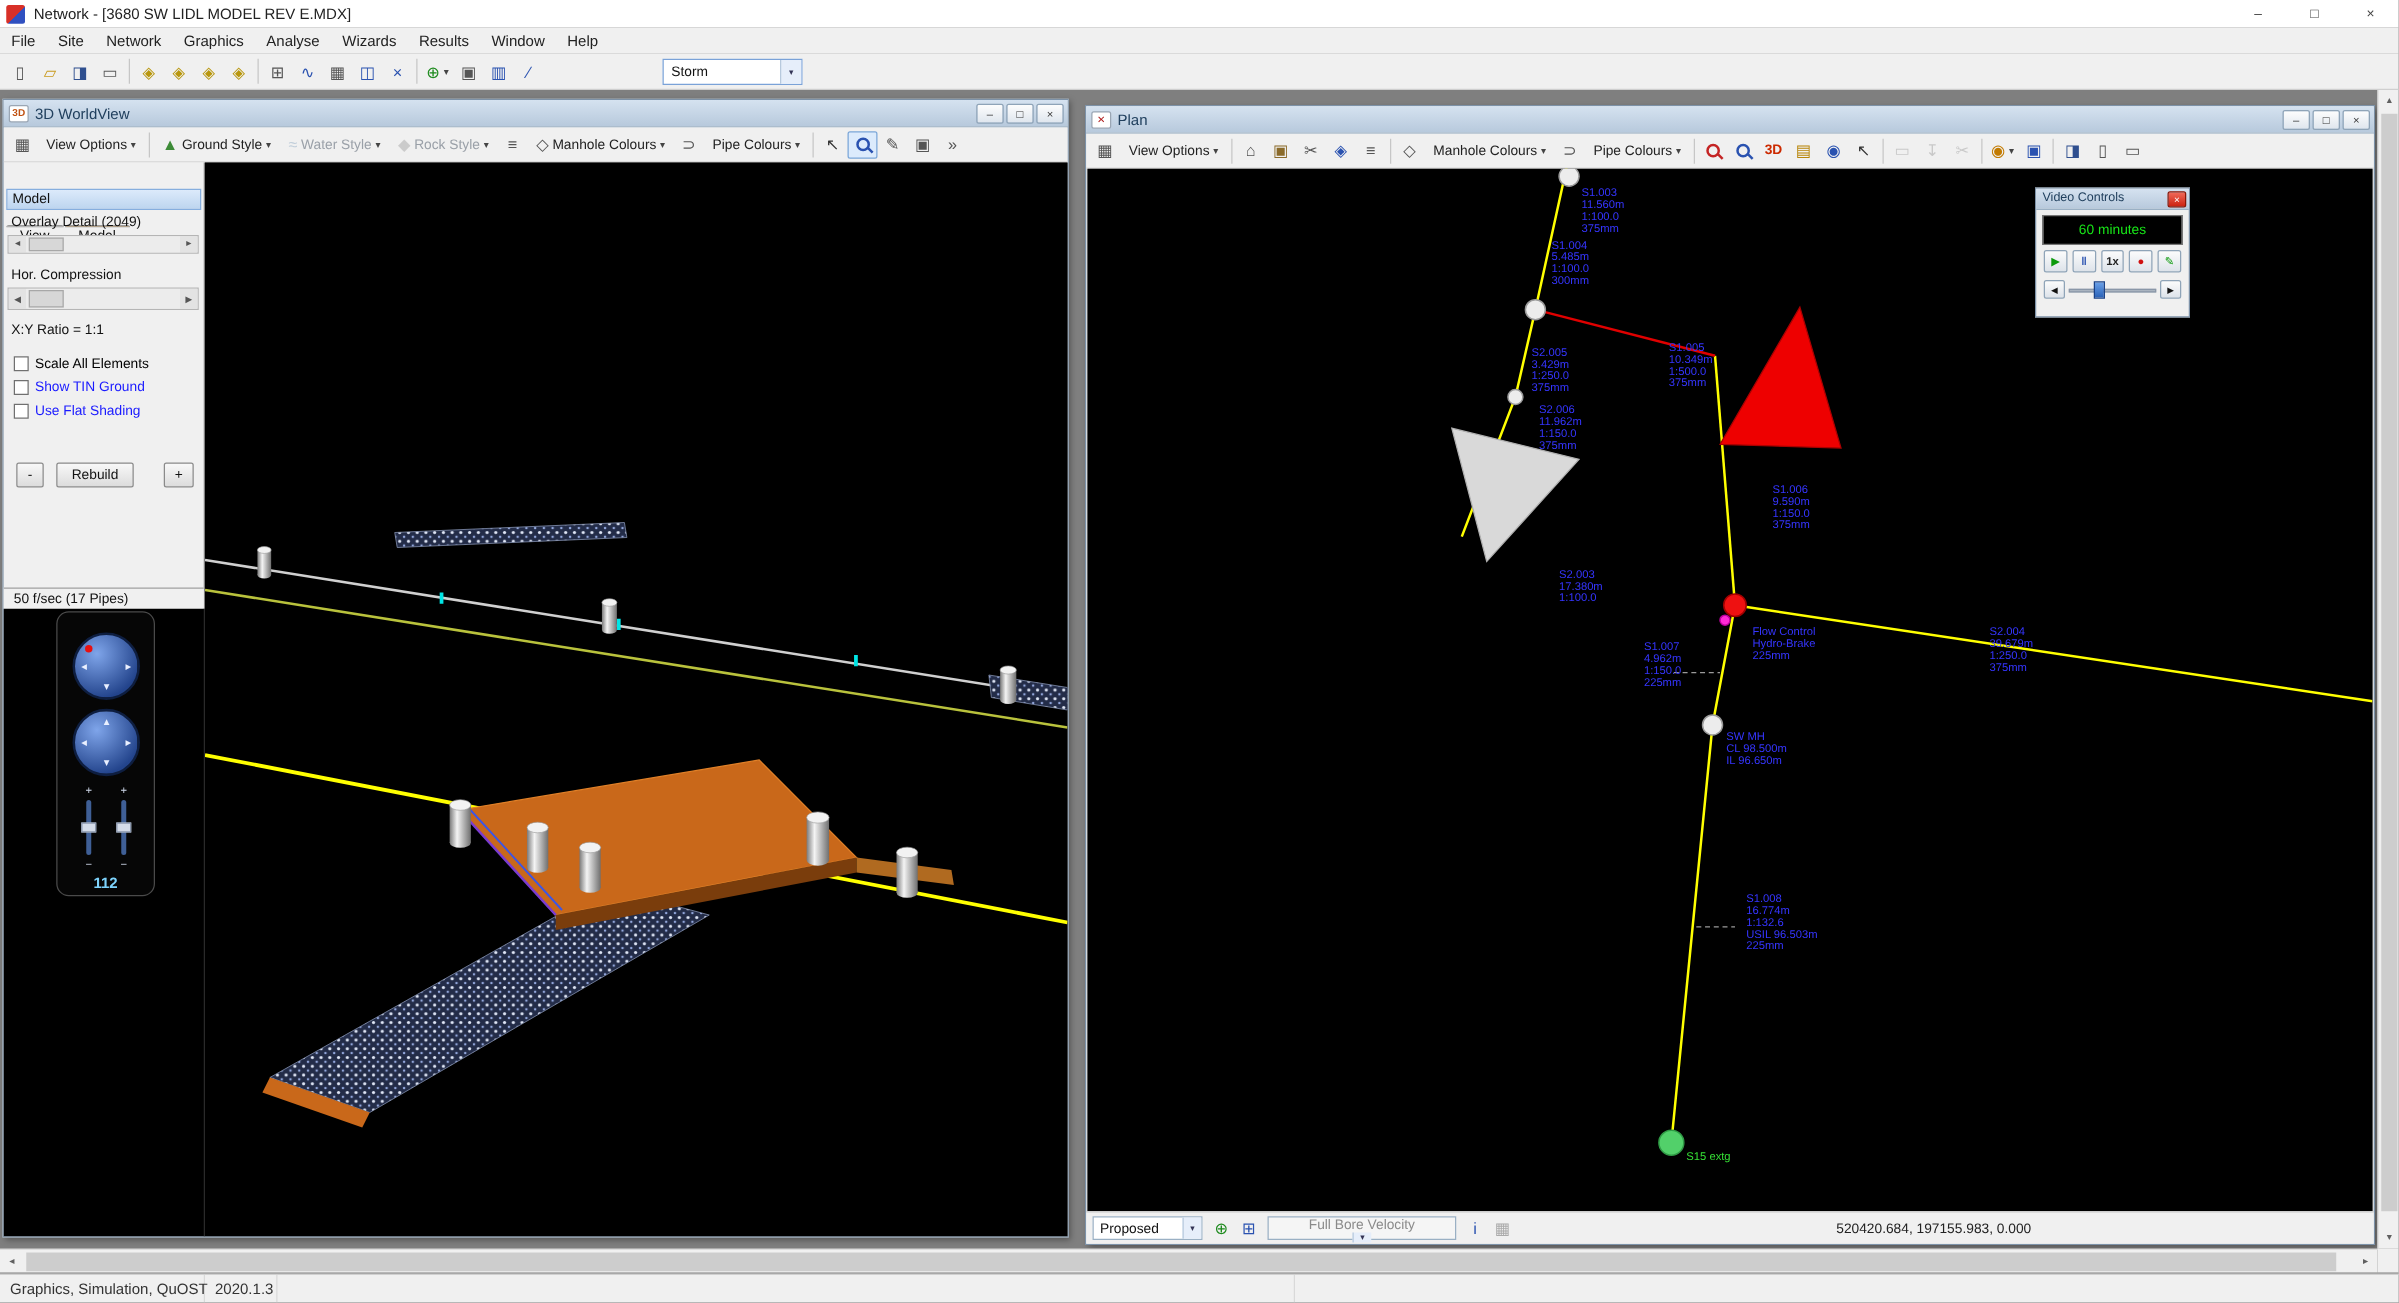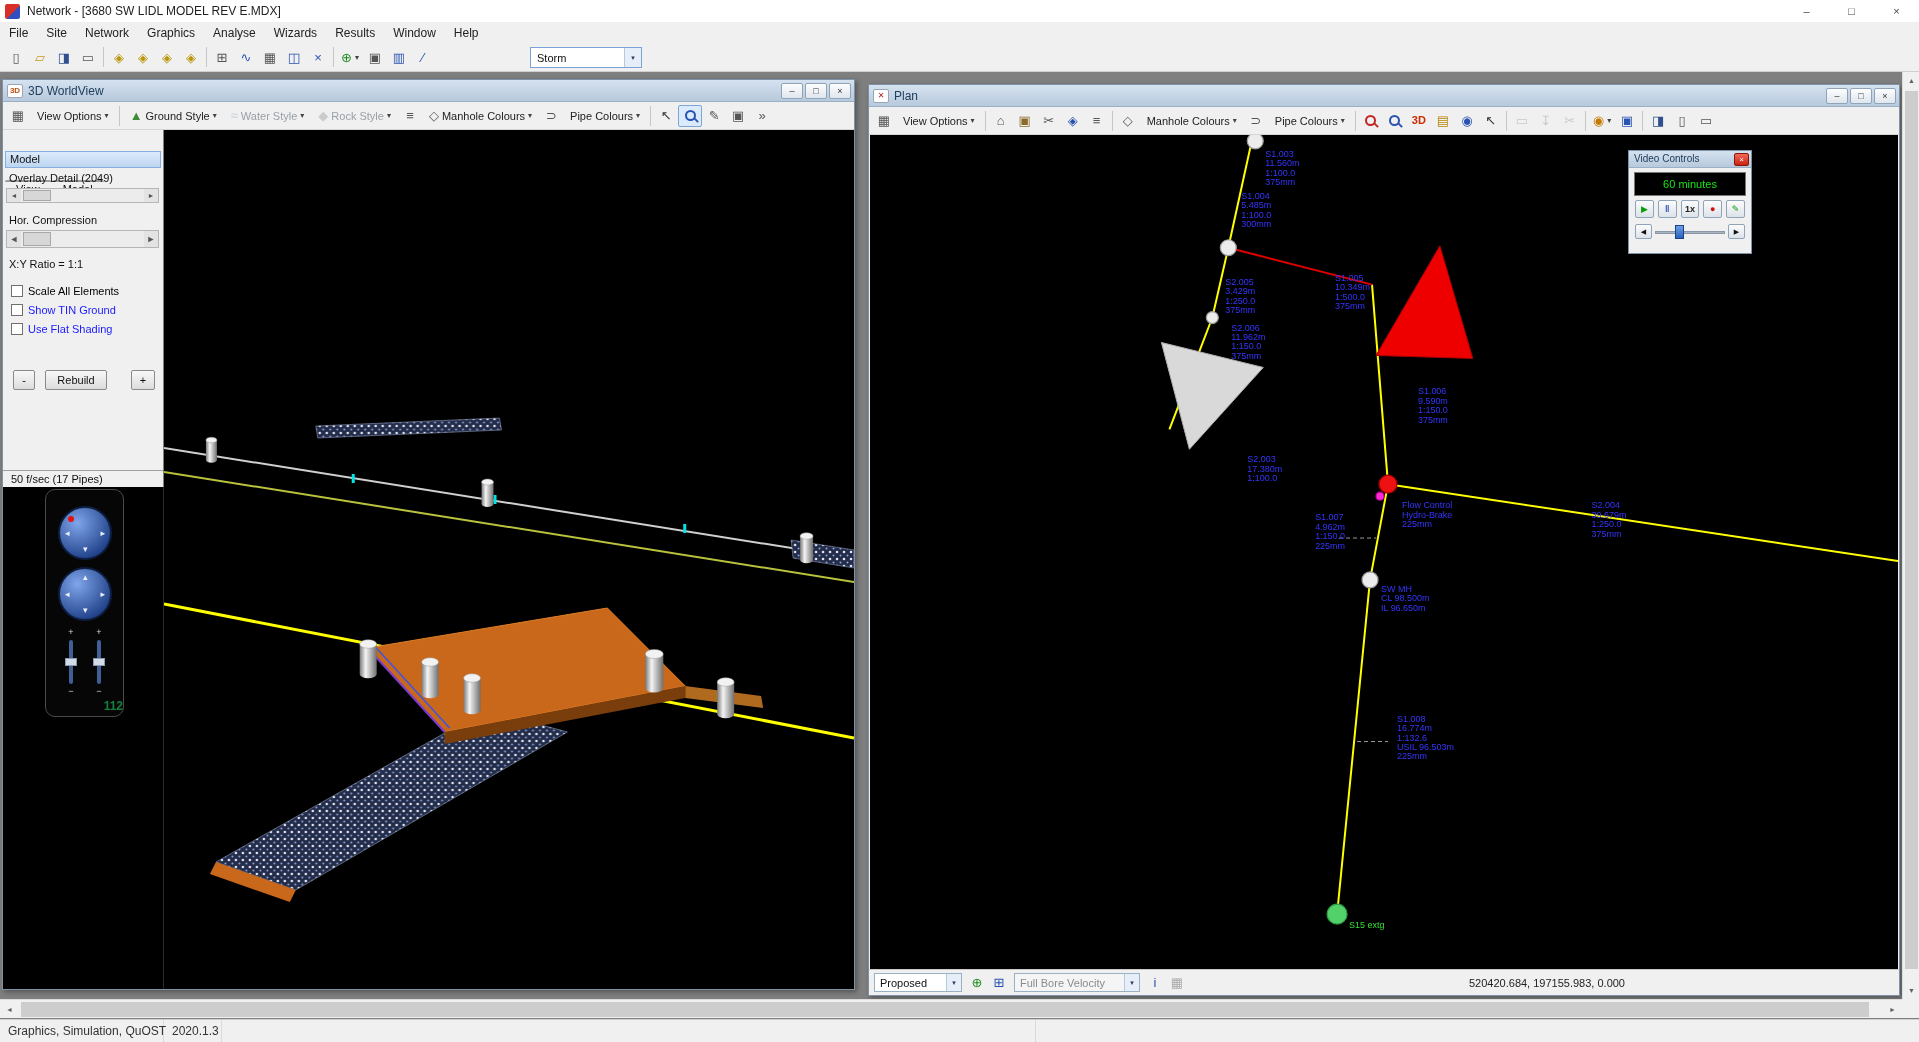--- a/index.html
+++ b/index.html
@@ -74,21 +74,21 @@
   .nav-widget{position:absolute;left:42px;top:2px;width:79px;height:228px;background:#060606;border:1px solid #4a4a4a;border-radius:10px;}
   .nav-dial{position:absolute;left:12px;width:54px;height:54px;border-radius:50%;background:radial-gradient(circle at 35% 30%,#7fa5ea,#23448c 75%);border:2px solid #0e1e40;}
   .nav-arrow{position:absolute;color:#eaf0ff;font-size:9px;line-height:9px;}
   .na-l{left:5px;top:21px;}.na-r{right:5px;top:21px;}.na-u{left:23px;top:4px;}.na-d{left:23px;bottom:4px;}
   .nav-dot{position:absolute;left:8px;top:8px;width:6px;height:6px;border-radius:50%;background:#e81010;}
   .nav-slider{position:absolute;top:138px;width:22px;height:68px;}
   .ns-plus{position:absolute;left:0;top:0;width:100%;text-align:center;color:#cfd8ea;font-size:9px;line-height:9px;}
   .ns-minus{position:absolute;left:0;bottom:0;width:100%;text-align:center;color:#cfd8ea;font-size:9px;line-height:9px;}
   .ns-track{position:absolute;left:9px;top:12px;width:4px;height:44px;background:#3f5f96;border-radius:2px;}
   .ns-handle{position:absolute;left:-4px;top:18px;width:12px;height:8px;background:#d4dbe8;border:1px solid #8a97ad;}
-  .nav-readout{position:absolute;bottom:3px;width:100%;text-align:right;color:#15803d;font-weight:bold;font-size:12px;}
+  .nav-readout{position:absolute;bottom:3px;width:100%;text-align:center;color:#7dd3fc;font-weight:bold;font-size:12px;}
 
   
   #plan{left:868px;top:84px;width:1032px;height:912px;}
   .plan-viewport{position:absolute;left:1px;top:50px;right:1px;bottom:26px;background:#000;}
   .plan-bottombar{position:absolute;left:0;bottom:0;right:0;height:26px;background:#f0f0f0;border-top:1px solid #c9c9c9;display:flex;align-items:center;gap:5px;padding-left:5px;}
   .pb-select{height:19px;border:1px solid #9ab0c4;background:#fff;display:flex;align-items:center;}
   .pb-select.disabled{background:#f5f5f5;}
   .pb-select.disabled .sel-text{color:#8a8a8a;}
   .sel-text{padding:0 5px;font-size:11px;white-space:nowrap;}
   .sel-btn{width:15px;height:100%;background:#e6eefa;border-left:1px solid #b7c9dd;font-size:7px;display:flex;align-items:center;justify-content:center;color:#335;}
@@ -596,21 +596,21 @@
 
     <div class="plan-bottombar">
       <div class="pb-select" style="width:88px;">
         <span class="sel-text" style="flex:1;">Proposed</span>
         <span class="sel-btn">▾</span>
       </div>
       <div style="display:flex;gap:2px;">
           <div class="pb-icon" style="color: rgb(29, 138, 29);">⊕</div>
           <div class="pb-icon" style="color: rgb(42, 82, 176);">⊞</div>
         </div>
-      <div class="pb-select disabled" style="width:126px;">
+      <div class="pb-select disabled" style="width:151px;flex-direction:column;">
         <span class="sel-text" style="flex:1;">Full Bore Velocity</span>
         <span class="sel-btn">▾</span>
       </div>
       <div style="display:flex;gap:2px;">
           <div class="pb-icon" style="color: rgb(42, 82, 176);">i</div>
           <div class="pb-icon" style="color: rgb(170, 170, 170);">▦</div>
         </div>
       <div class="pb-coords">520420.684, 197155.983, 0.000</div>
     </div>
   </div>

